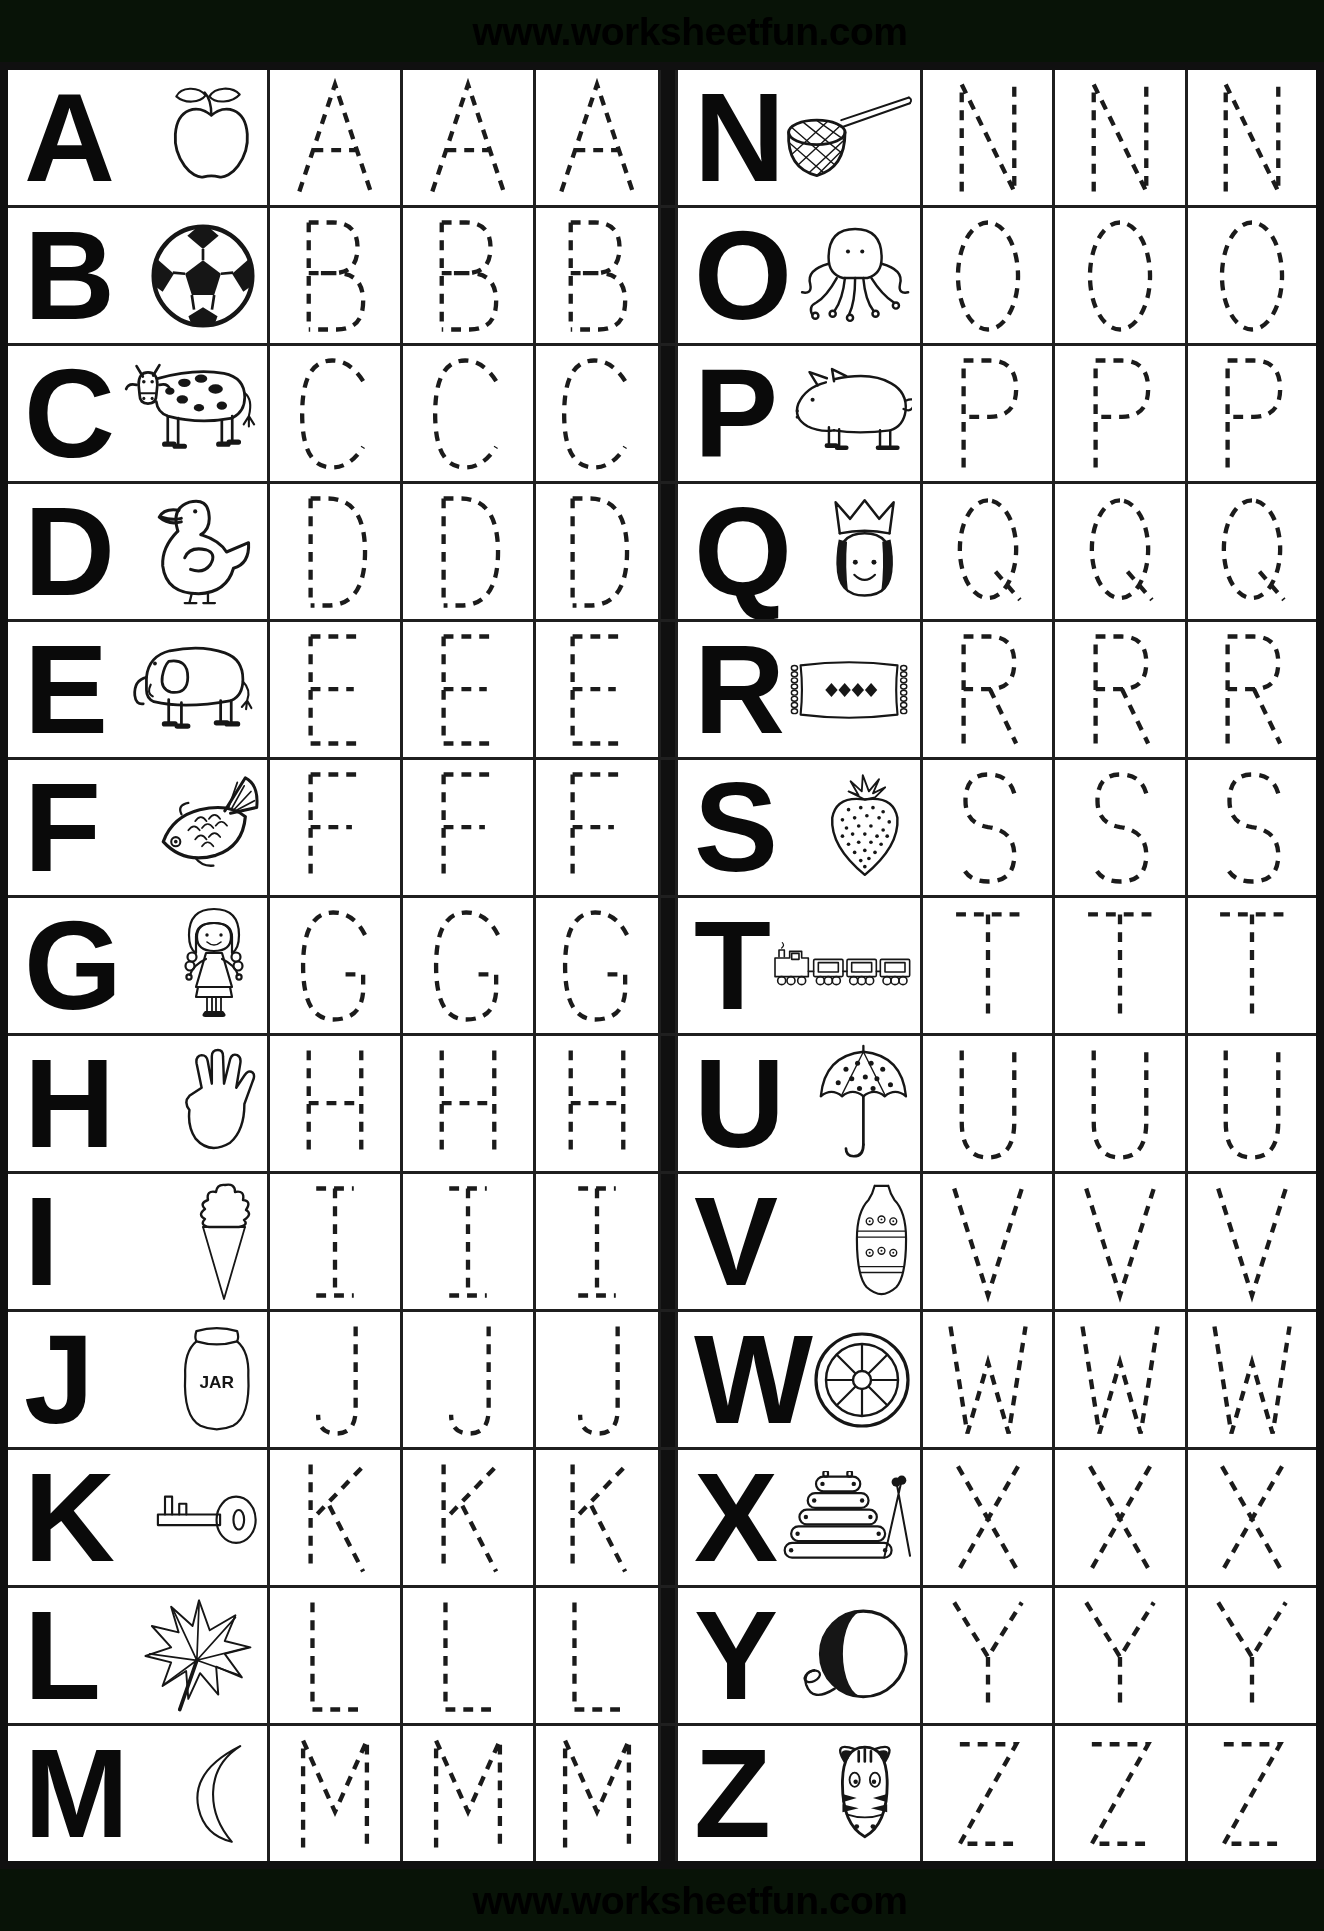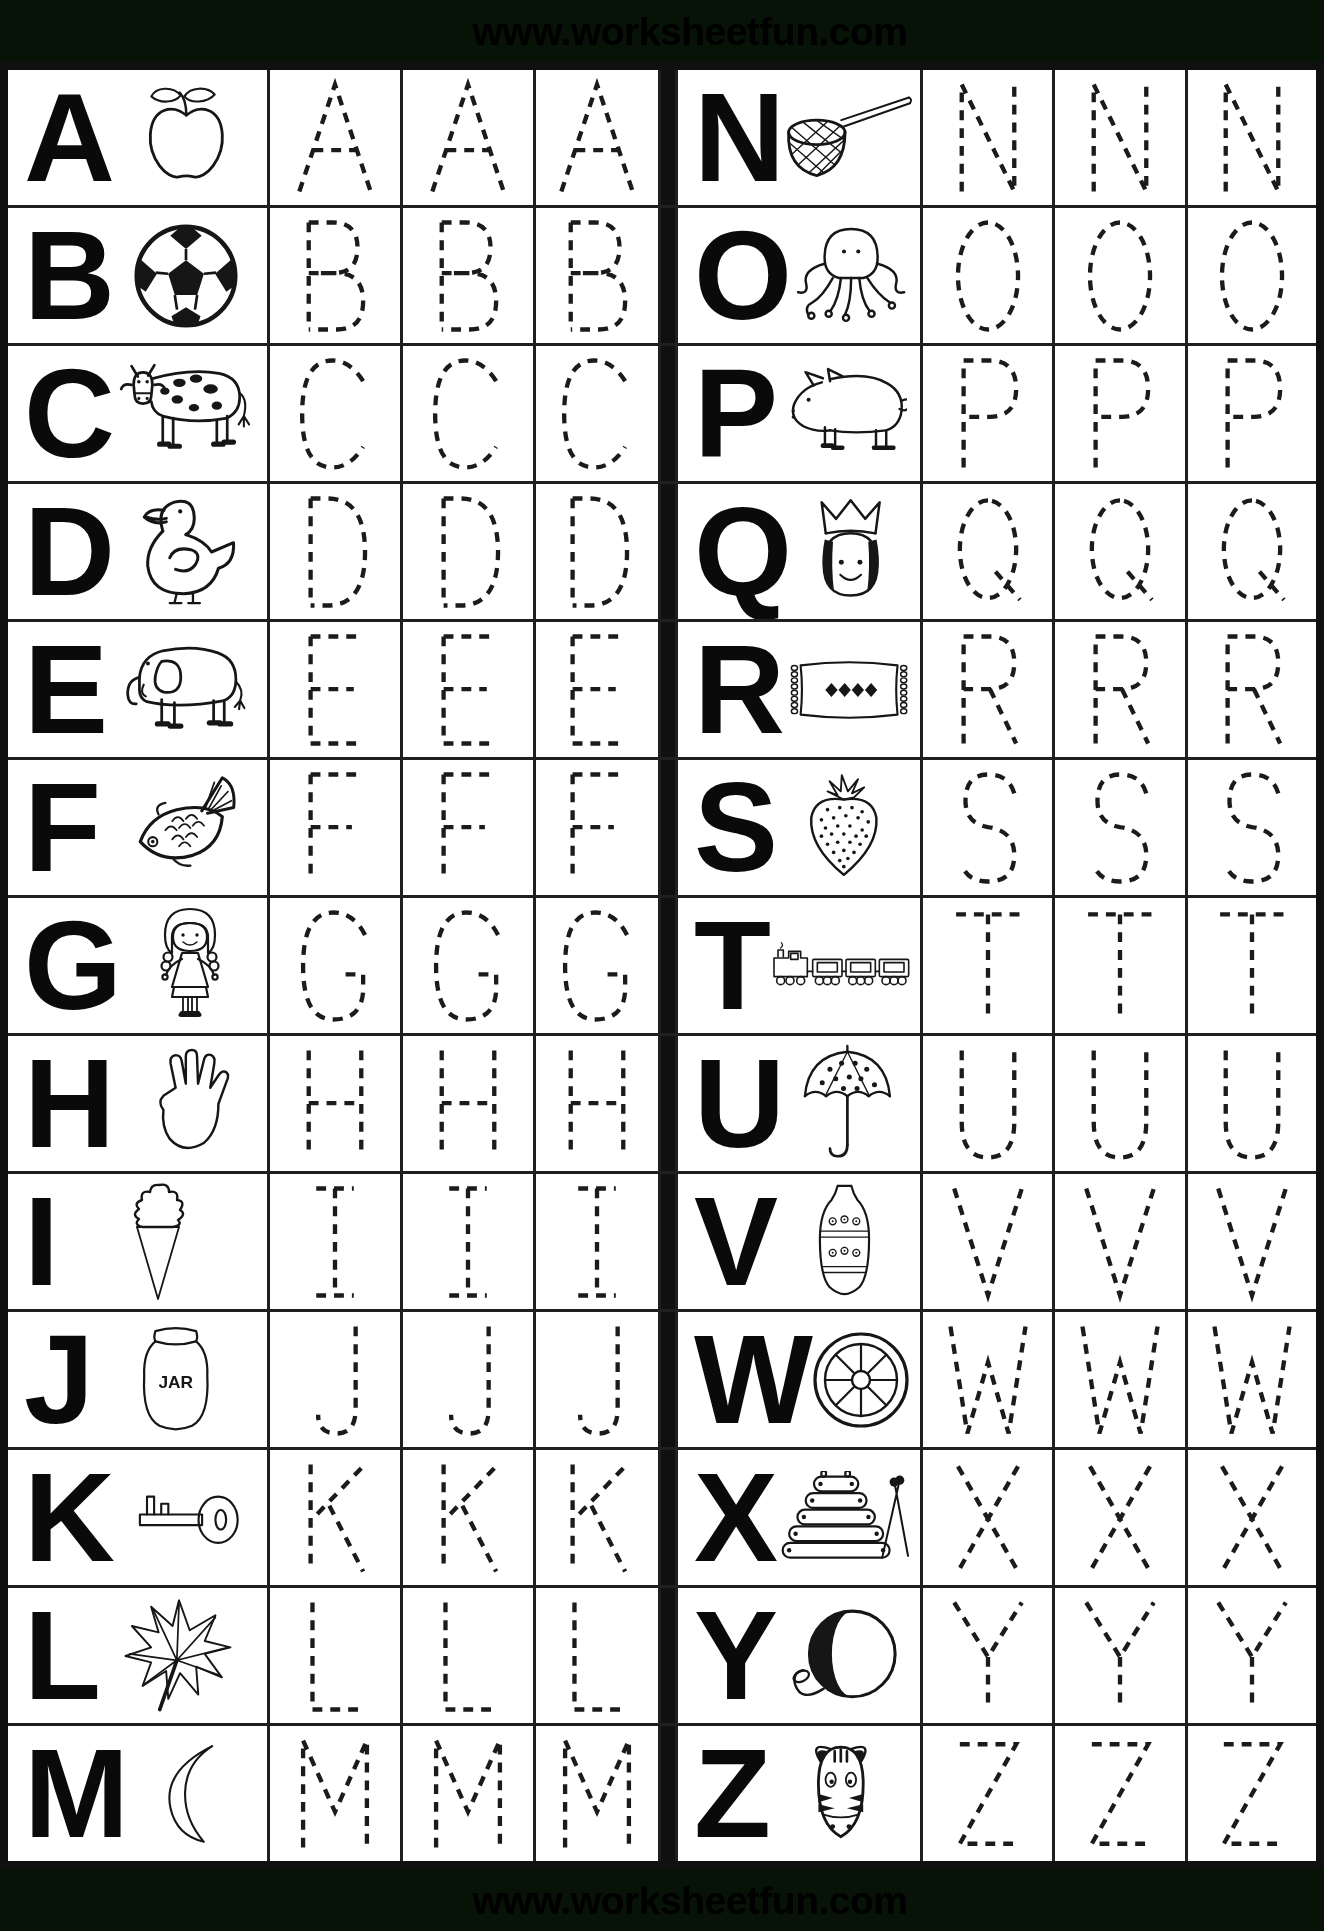--- a/index.html
+++ b/index.html
@@ -29,21 +29,21 @@
     gap:3px;
     background:#1f1f1f;
   }
   .cell{background:#ffffff;overflow:hidden;}
   .divider-cell{background:#101010;}
   .pic-cell{display:flex;align-items:center;padding:0 8px 0 16px;}
   .letter{
     font-size:126px;font-weight:bold;color:#0a0a0a;line-height:1;
     flex:0 0 auto;letter-spacing:-2px;
   }
-  .art{flex:1 1 auto;display:flex;align-items:center;justify-content:center;}
+  .art{flex:1 1 auto;display:flex;align-items:center;justify-content:flex-end;}
   .trace-cell{display:flex;align-items:center;justify-content:center;}
   .trace-path{
     fill:none;stroke:#1b1b1b;stroke-width:4.6;
     stroke-dasharray:10.5 8.5;stroke-linecap:butt;stroke-linejoin:miter;
   }
 </style>
 </head>
 <body>
 
 <div class="band">

